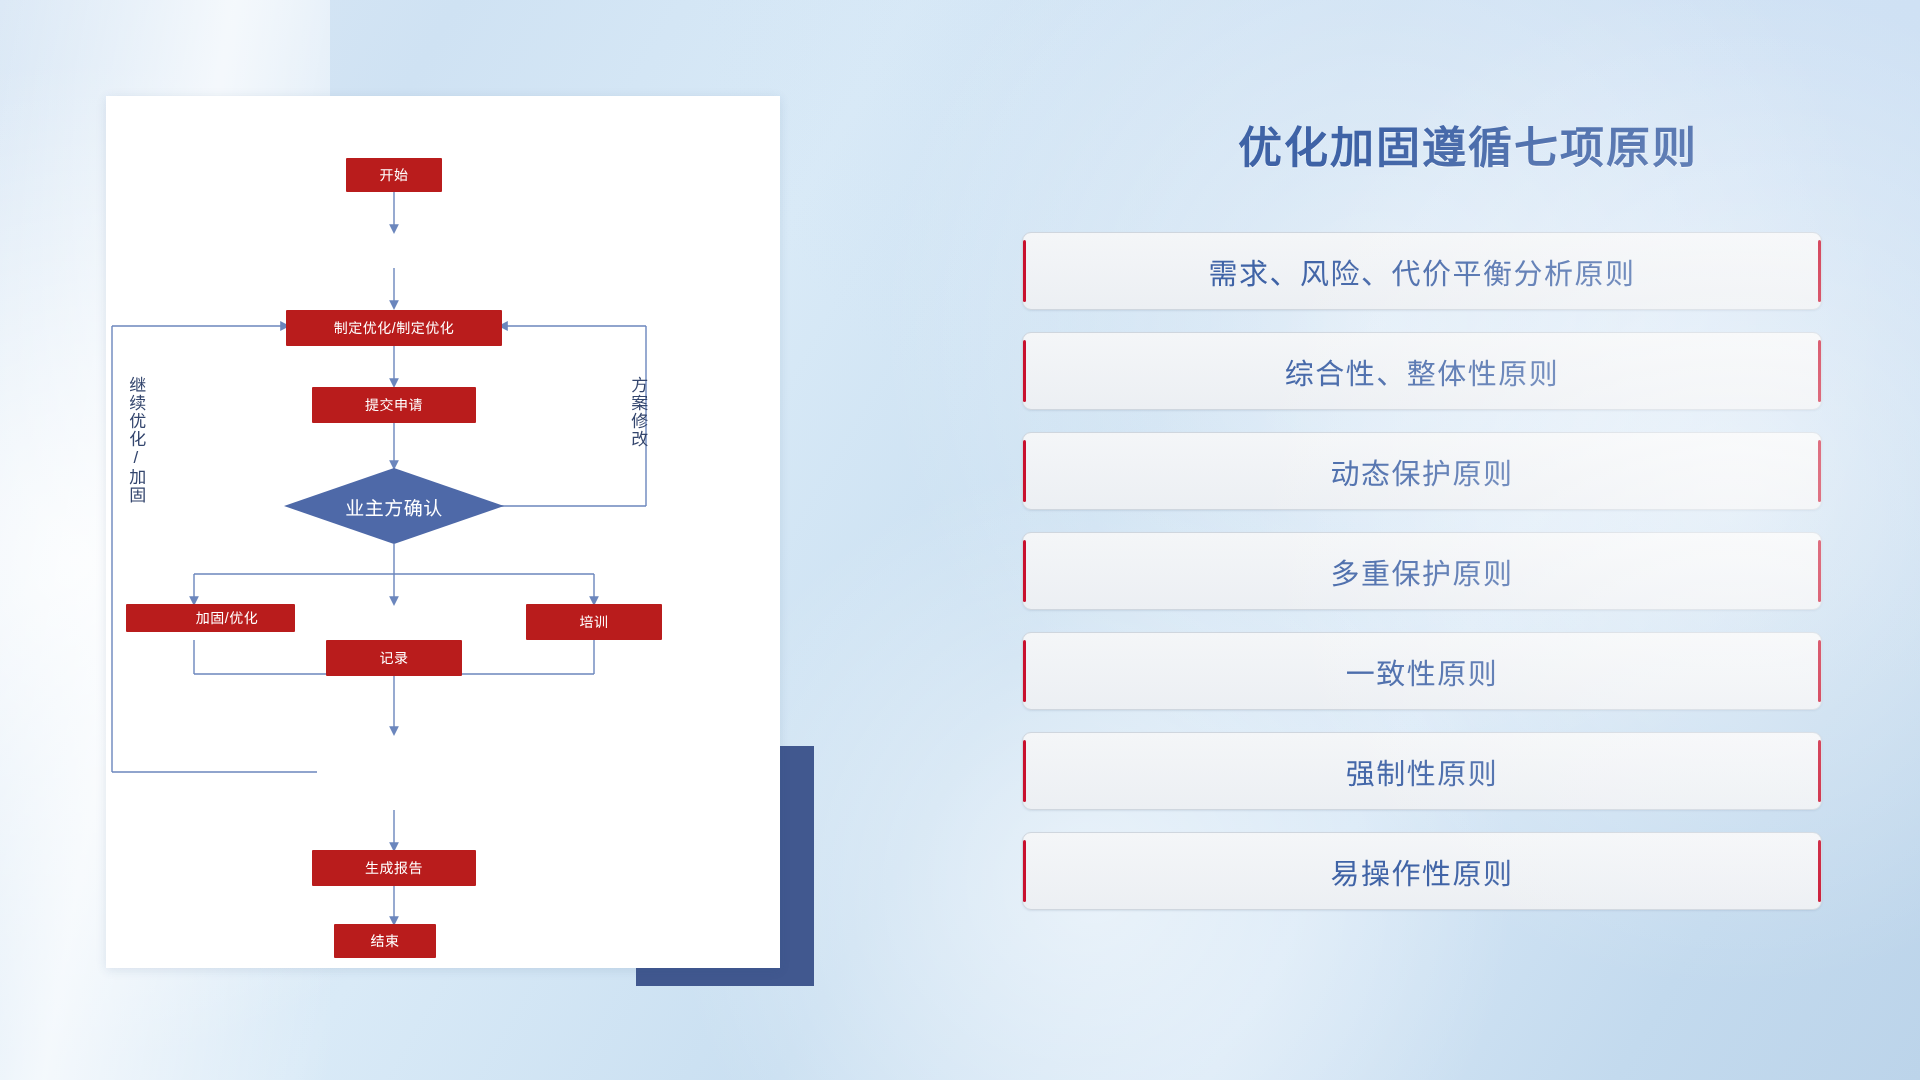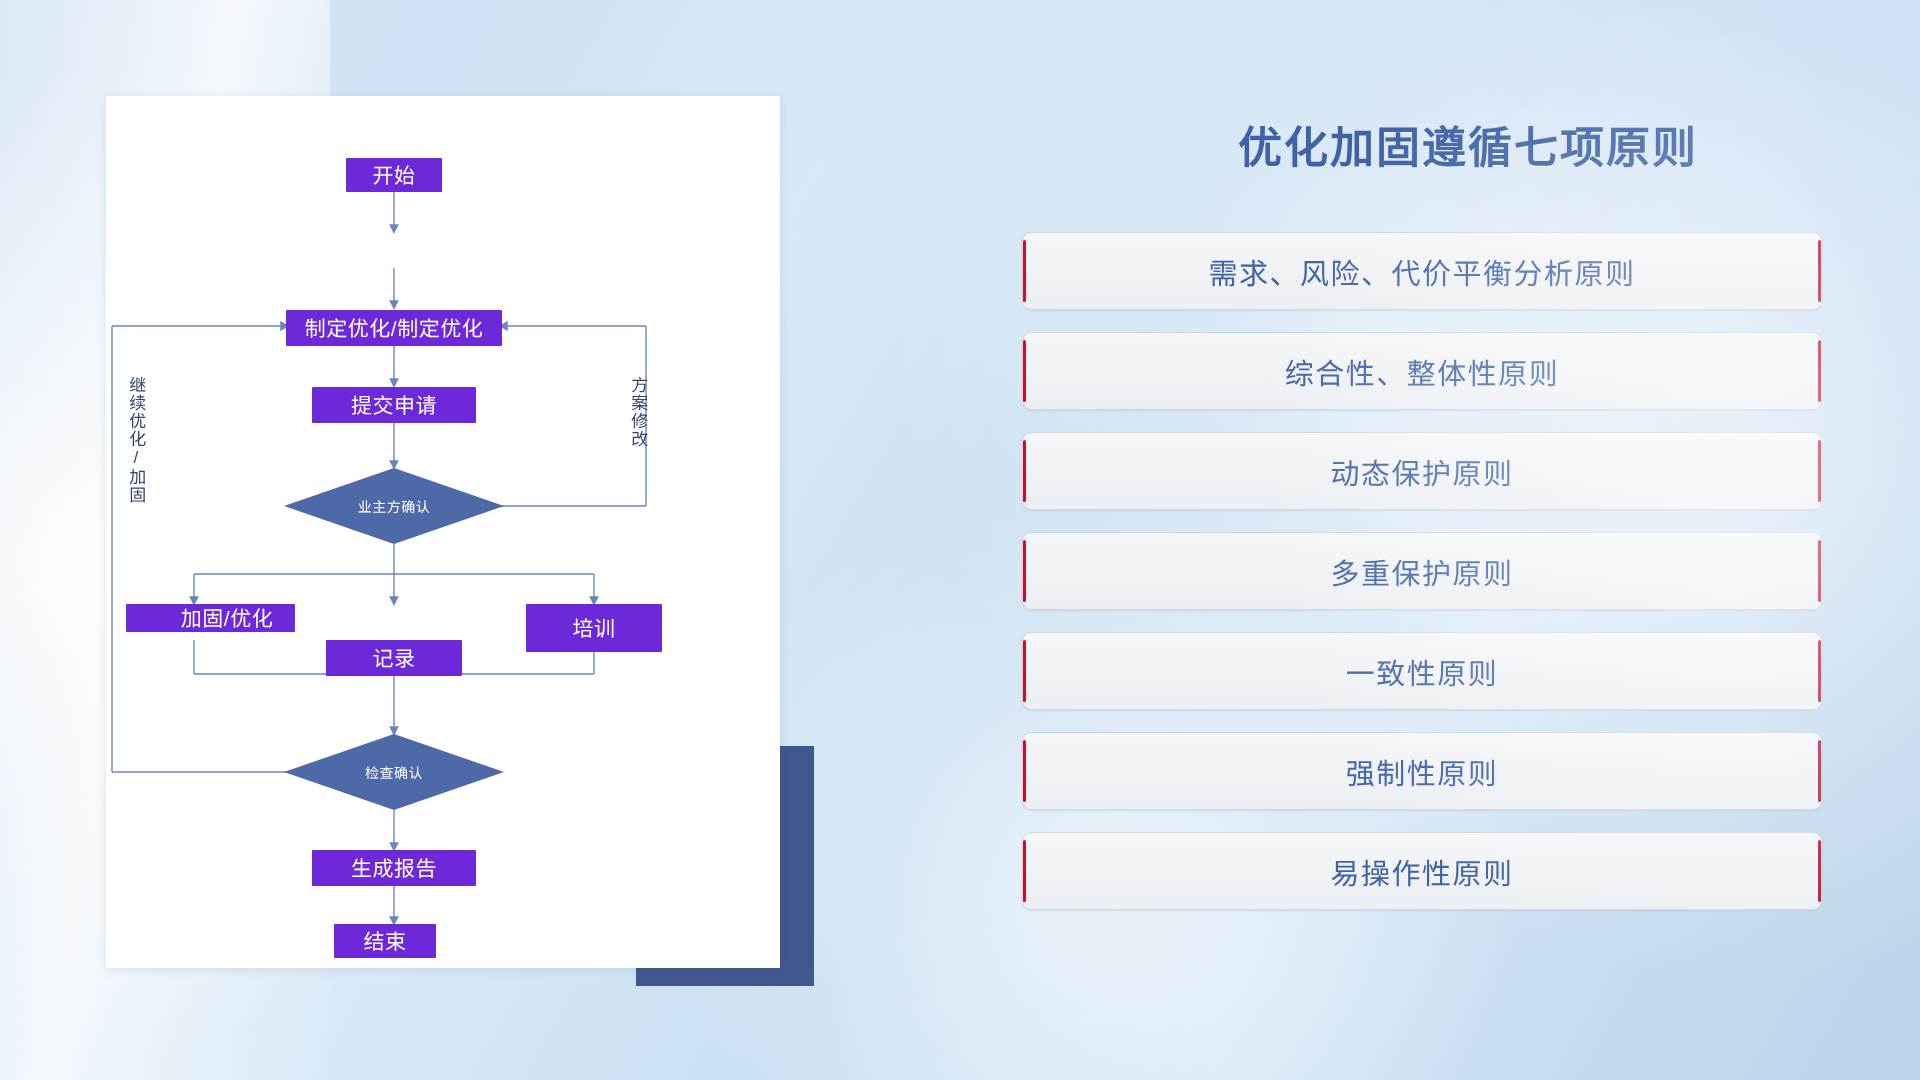--- a/index.html
+++ b/index.html
@@ -55,23 +55,23 @@
     height: 872px;
     background: #ffffff;
     box-shadow: 0 2px 10px rgba(40,70,120,0.12);
   }
   .flow {
     position: absolute;
     left: 0; top: 0; width: 674px; height: 872px;
   }
   .node {
     position: absolute;
-    background: #6d28d9;
+    background: #b91c1c;
     color: #ffffff;
-    font-size: 21px;
+    font-size: 14px;
     line-height: 1;
     display: flex;
     align-items: center;
     justify-content: center;
     white-space: nowrap;
     border-radius: 1px;
     letter-spacing: 0.5px;
   }
   .diamond-wrap {
     position: absolute;
@@ -82,21 +82,21 @@
   .diamond-wrap .dia {
     position: absolute;
     left: 0; top: 0;
     width: 100%; height: 100%;
     background: #4e69a8;
     clip-path: polygon(50% 0%, 100% 50%, 50% 100%, 0% 50%);
   }
   .diamond-wrap .dlabel {
     position: relative;
     color: #ffffff;
-    font-size: 14px;
+    font-size: 19px;
     white-space: nowrap;
     letter-spacing: 0.5px;
   }
   .vlabel {
     position: absolute;
     color: #33456d;
     font-size: 17px;
     line-height: 1.08;
     writing-mode: vertical-rl;
     text-orientation: upright;
@@ -233,28 +233,24 @@
       </div>
 
       <div class="node" style="left:20px; top:508px; width:136px; height:28px;padding-left:33px;">
         <span>加固/优化</span>
       </div>
 
       <div class="node" style="left:220px; top:508px; width:136px; height:36px;margin-top:36px;">
         <span>记录</span>
       </div>
 
-      <div class="node" style="left:420px; top:508px; width:136px; height:48px;">
+      <div class="node" style="left:420px; top:508px; width:136px; height:36px;">
         <span>培训</span>
       </div>
 
-      <div class="diamond-wrap" style="left:178px; top:638px; width:220px; height:76px;">
-        <div class="dia"></div>
-        <span class="dlabel">检查确认</span>
-      </div>
 
       <div class="node" style="left:206px; top:754px; width:164px; height:36px;">
         <span>生成报告</span>
       </div>
 
       <div class="node" style="left:228px; top:828px; width:102px; height:34px;">
         <span>结束</span>
       </div>
 
       <div class="vlabel" style="left:20px; top:280px; height:180px;">

